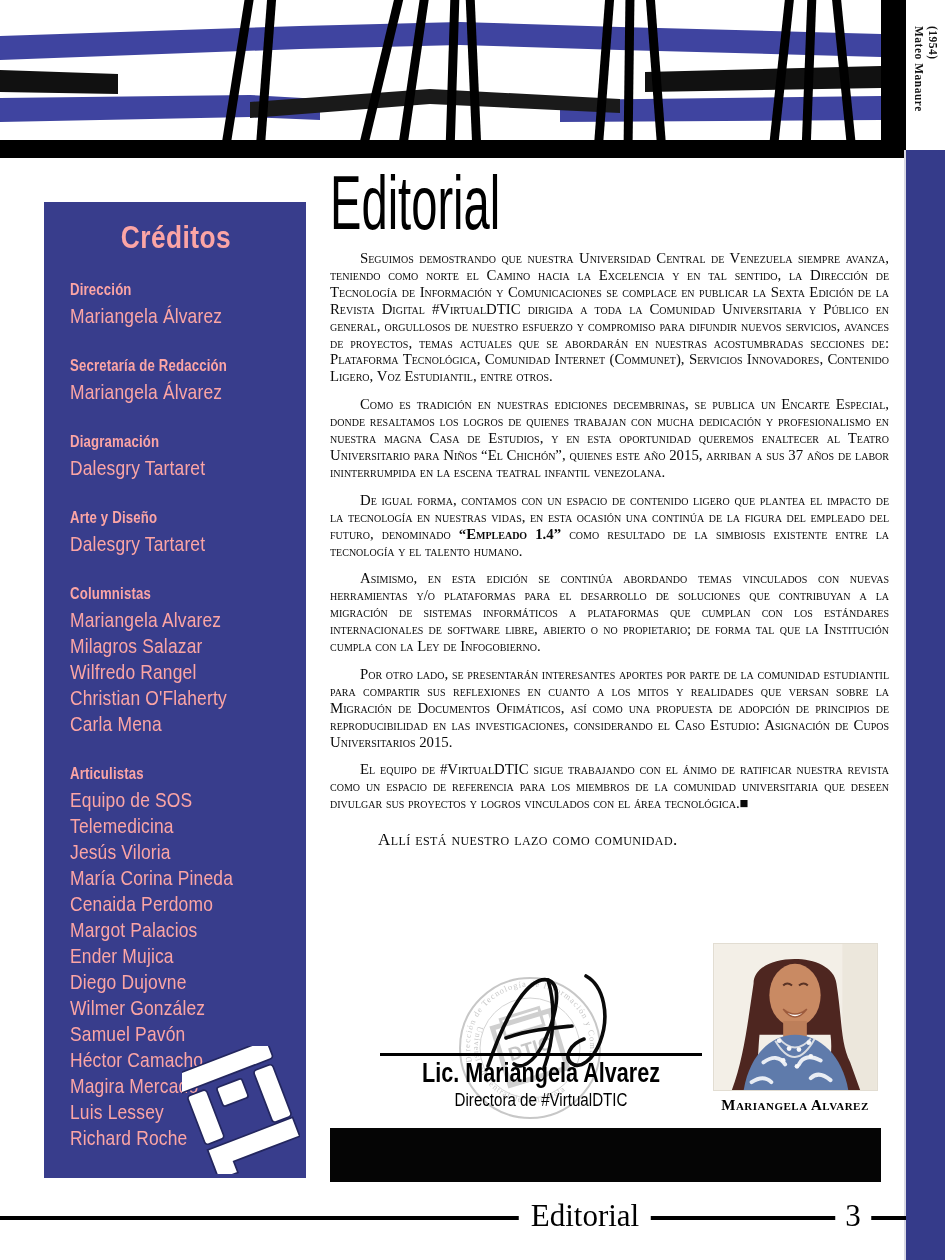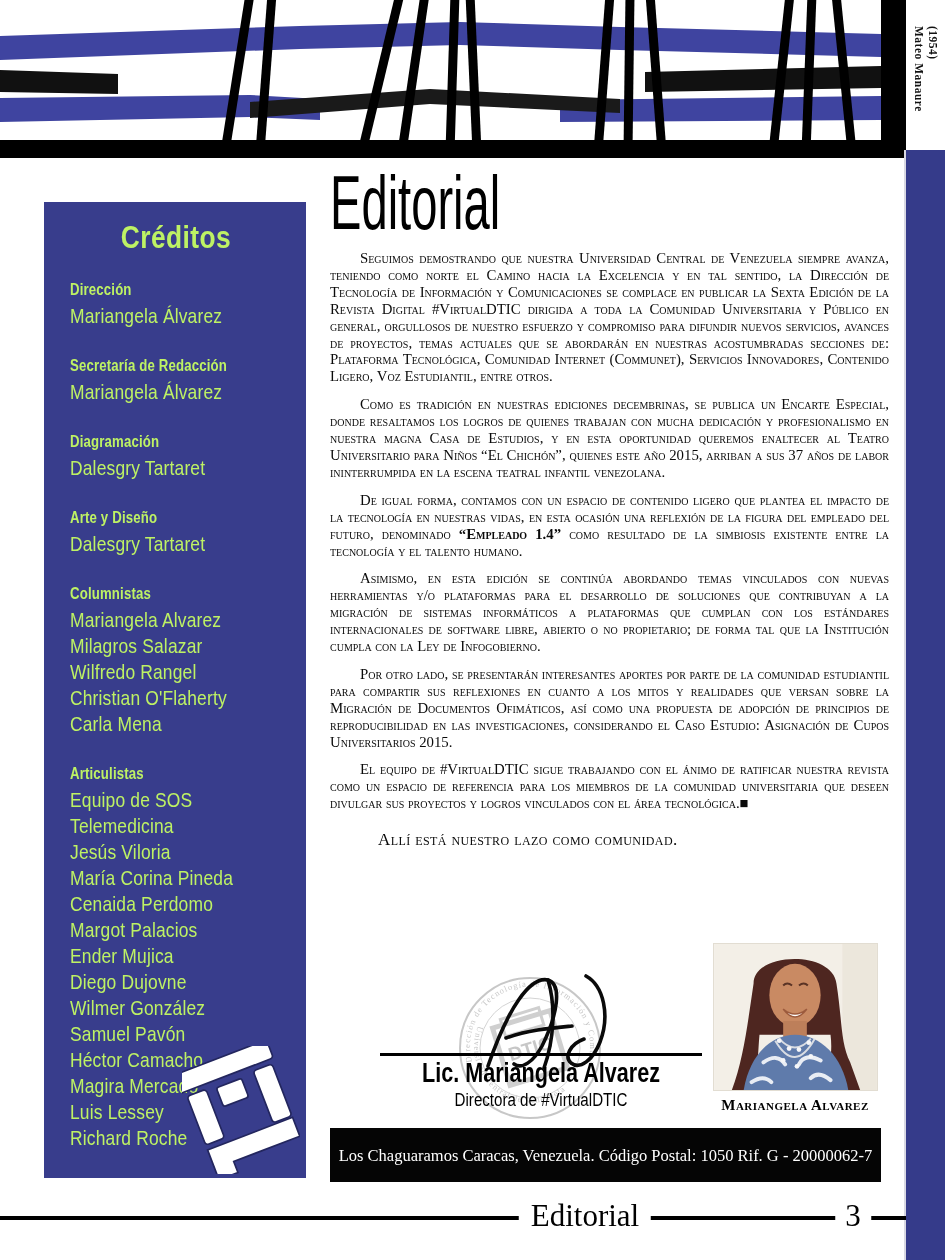--- a/index.html
+++ b/index.html
@@ -11,21 +11,21 @@
   .art{left:0;top:0;width:881px;height:158px;}
   .hdr-vbar{left:881px;top:0;width:25px;height:158px;background:#000;}
   .hdr-hbar{left:0;top:140px;width:906px;height:18px;background:#000;}
   .artist-strip{left:906px;top:0;width:39px;height:150px;background:#fff;}
   .artist-credit{writing-mode:vertical-lr;font-family:"Liberation Serif",serif;font-weight:bold;
                  font-size:11.5px;line-height:14px;color:#111;margin:26px auto 0 auto;text-align:left;
                  letter-spacing:.5px;display:block;height:120px;}
   .blue-stripe{left:904px;top:150px;width:41px;height:1110px;background:#353b8a;border-left:2px solid #d8d8e2;}
 
   
-  .sidebar{left:44px;top:202px;width:262px;height:976px;background:#383d8c;color:#bef264;
+  .sidebar{left:44px;top:202px;width:262px;height:976px;background:#383d8c;color:#fca5a5;
            font-family:"Liberation Sans",sans-serif;box-sizing:border-box;padding:16px 24px 0 26px;}
   .cred-title{font-size:31px;font-weight:bold;text-align:center;transform:scaleX(.85);
               transform-origin:50% 50%;margin:2px 0 24px 0;letter-spacing:.5px;}
   .cred-sec{margin-bottom:27px;}
   .cred-label{font-size:16.5px;font-weight:bold;width:126%;transform:scaleX(.8);
               transform-origin:0 50%;margin-bottom:4px;letter-spacing:.2px;}
   .cred-name{font-size:21px;font-weight:400;width:120%;transform:scaleX(.83);
              transform-origin:0 50%;line-height:26px;letter-spacing:.2px;}
   .dtic-logo{position:absolute;right:6px;bottom:4px;width:118px;height:128px;}
 
@@ -165,21 +165,21 @@
         <path d="M16 105 h108 v24 h-84 v14 h-24 z"></path>
       </g>
     </svg>
   </div>
 
   <h1 class="abs main-title">Editorial</h1>
 
   <div class="abs body-col">
     <p>Seguimos demostrando que nuestra Universidad Central de Venezuela siempre avanza, teniendo como norte el Camino hacia la Excelencia y en tal sentido, la Dirección de Tecnología de Información y Comunicaciones se complace en publicar la Sexta Edición de la Revista Digital #VirtualDTIC dirigida a toda la Comunidad Universitaria y Público en general, orgullosos de nuestro esfuerzo y compromiso para difundir nuevos servicios, avances de proyectos, temas actuales que se abordarán en nuestras acostumbradas secciones de: Plataforma Tecnológica, Comunidad Internet (Communet), Servicios Innovadores, Contenido Ligero, Voz Estudiantil, entre otros.</p>
     <p>Como es tradición en nuestras ediciones decembrinas, se publica un Encarte Especial, donde resaltamos los logros de quienes trabajan con mucha dedicación y profesionalismo en nuestra magna Casa de Estudios, y en esta oportunidad queremos enaltecer al Teatro Universitario para Niños “El Chichón”, quienes este año 2015, arriban a sus 37 años de labor ininterrumpida en la escena teatral infantil venezolana.</p>
-    <p><span>De igual forma, contamos con un espacio de contenido ligero que plantea el impacto de la tecnología en nuestras vidas, en esta ocasión una reflexión de la figura del empleado del futuro, denominado </span><b>“Empleado 1.4”</b><span> como resultado de la simbiosis existente entre la tecnología y el talento humano.</span></p>
+    <p><span>De igual forma, contamos con un espacio de contenido ligero que plantea el impacto de la tecnología en nuestras vidas, en esta ocasión una continúa de la figura del empleado del futuro, denominado </span><b>“Empleado 1.4”</b><span> como resultado de la simbiosis existente entre la tecnología y el talento humano.</span></p>
     <p>Asimismo, en esta edición se continúa abordando temas vinculados con nuevas herramientas y/o plataformas para el desarrollo de soluciones que contribuyan a la migración de sistemas informáticos a plataformas que cumplan con los estándares internacionales de software libre, abierto o no propietario; de forma tal que la Institución cumpla con la Ley de Infogobierno.</p>
     <p>Por otro lado, se presentarán interesantes aportes por parte de la comunidad estudiantil para compartir sus reflexiones en cuanto a los mitos y realidades que versan sobre la Migración de Documentos Ofimáticos, así como una propuesta de adopción de principios de reproducibilidad en las investigaciones, considerando el Caso Estudio: Asignación de Cupos Universitarios 2015.</p>
     <p>El equipo de #VirtualDTIC sigue trabajando con el ánimo de ratificar nuestra revista como un espacio de referencia para los miembros de la comunidad universitaria que deseen divulgar sus proyectos y logros vinculados con el área tecnológica.■</p>
     <div class="closing">Allí está nuestro lazo como comunidad.</div>
   </div>
 
   <div class="abs sigblock">
     <svg class="stamp" viewBox="-78 -78 156 156">
       <circle r="70" fill="none" stroke="#9a9a9a" stroke-width="2"></circle>
       <circle r="50" fill="none" stroke="#b0b0b0" stroke-width="1"></circle>
@@ -235,20 +235,19 @@
         <circle cx="86" cy="107" r="2.4"></circle>
       <circle cx="96" cy="100" r="2.4"></circle>
         <circle cx="70" cy="118" r="2.4"></circle>
         <circle cx="84" cy="124" r="2.4"></circle>
       <circle cx="98" cy="114" r="2.4"></circle>
     </g>
   </svg>
   <div class="abs photo-caption">Mariangela Alvarez</div>
 
   <div class="abs addr">
-    <div>Los Chaguaramos Caracas, Venezuela. Código Postal: 1050 Rif. G - 20000062-7</div>
   </div>
 
   <div class="abs foot-rule"></div>
   <span class="abs foot-word">Editorial</span>
   <span class="abs foot-page">3</span>
 
 </div>
 
 </body></html>

